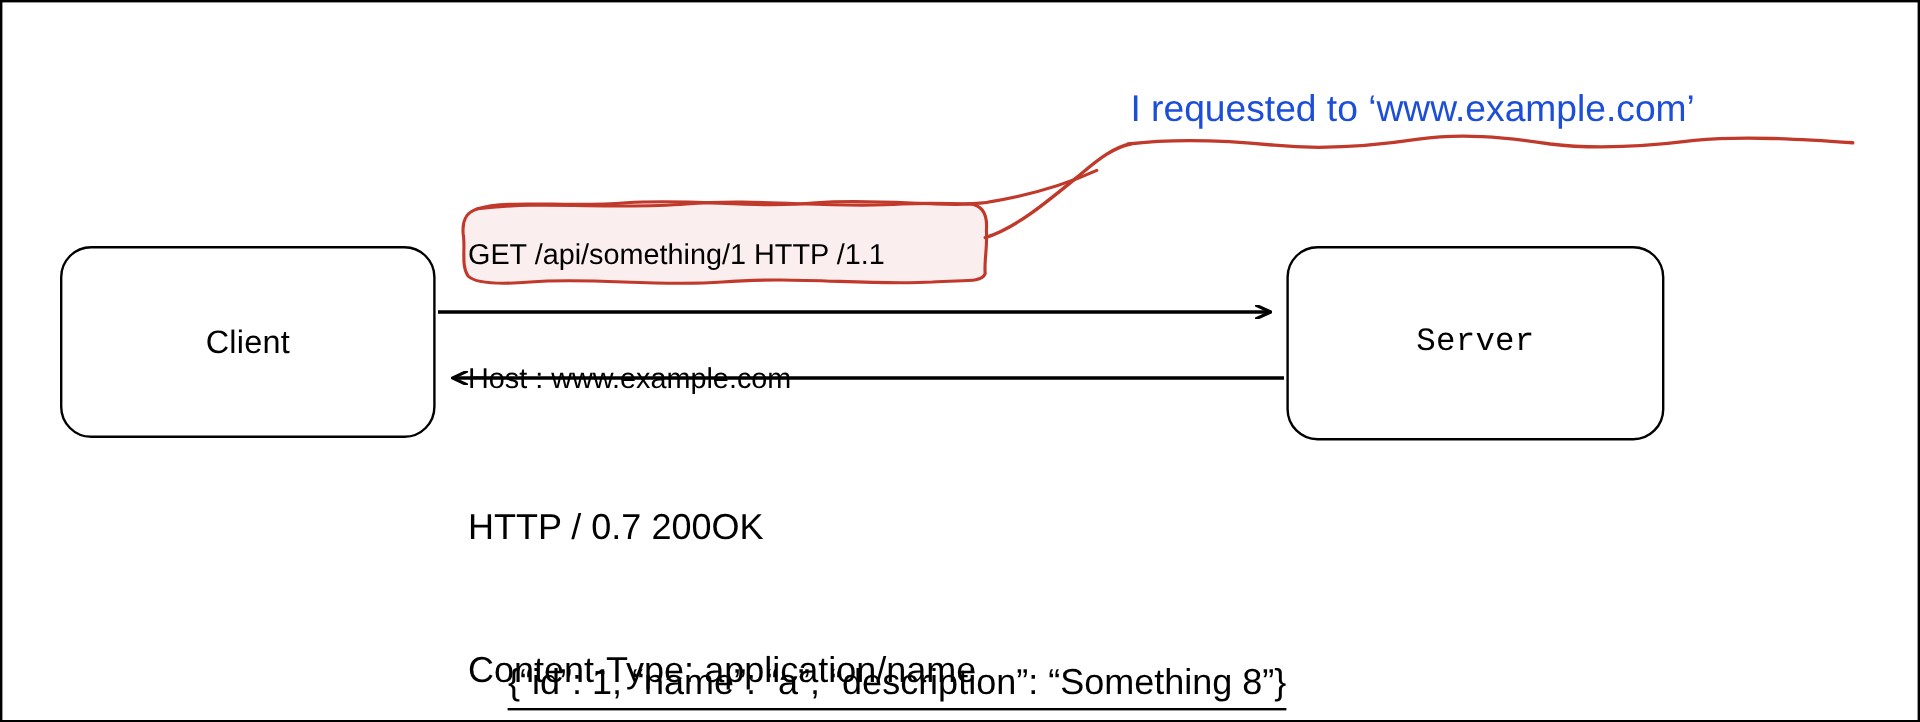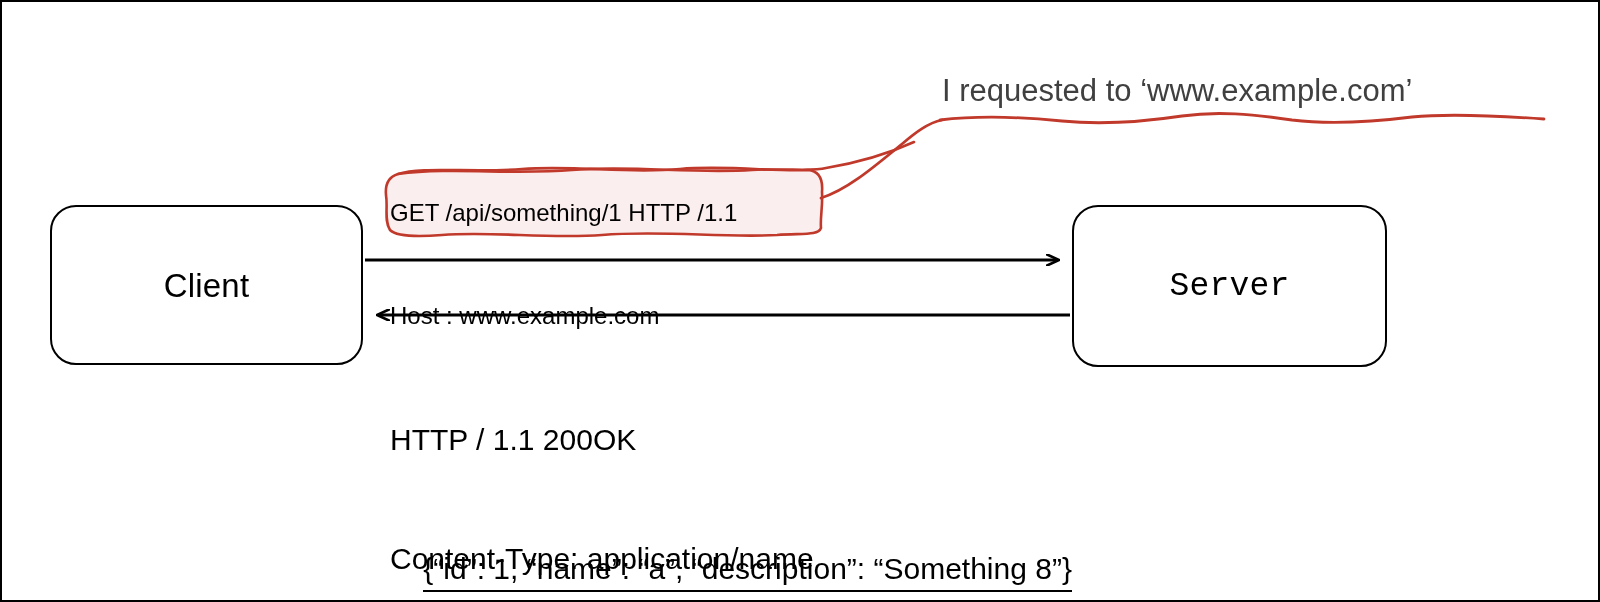--- a/index.html
+++ b/index.html
@@ -26,21 +26,21 @@
     position: absolute;
     border: 2.5px solid #000000;
     border-radius: 26px;
     background: #ffffff;
     box-sizing: border-box;
     display: flex;
     align-items: center;
     justify-content: center;
   }
   .node-label {
-    font-size: 33px;
+    font-size: 27px;
     color: #000000;
     line-height: 1;
     letter-spacing: 0.2px;
   }
   #client-node { left: 48px;   top: 203px; width: 313px; height: 160px; }
   #server-node { left: 1070px; top: 203px; width: 315px; height: 162px; font-family: Liberation Mono, monospace; }
 
   
   .arrow-svg {
     position: absolute;
@@ -84,21 +84,21 @@
     border-bottom: 2.5px solid #000000;
     padding-bottom: 1px;
   }
 
   
   #annotation-text {
     position: absolute;
     left: 940px;
     top: 70px;
     font-size: 31px;
-    color: #404040;
+    color: #1d4ed8;
     white-space: pre;
     line-height: 1.2;
   }
 
   .annot-svg {
     position: absolute;
     left: 0;
     top: 0;
     width: 1600px;
     height: 602px;
@@ -149,21 +149,21 @@
   <div class="node" id="server-node">
     <span class="node-label">Server</span>
   </div>
 
   <div class="msg-text" id="request-block">
     <span class="line">GET /api/something/1 HTTP /1.1</span>
     <span class="line">Host : www.example.com</span>
   </div>
 
   <div class="msg-text" id="response-block">
-    <span class="line">HTTP / 1.1 200OK</span>
+    <span class="line">HTTP / 0.7 200OK</span>
     <span class="line">Content-Type: application/name</span>
     
   </div>
 
   <div class="msg-text" id="body-block">
     <span class="underlined">{“id”: 1, “name”: “a”, “description”: “Something 8”}</span>
   </div>
 
   <div id="annotation-text">I requested to ‘www.example.com’</div>
 

